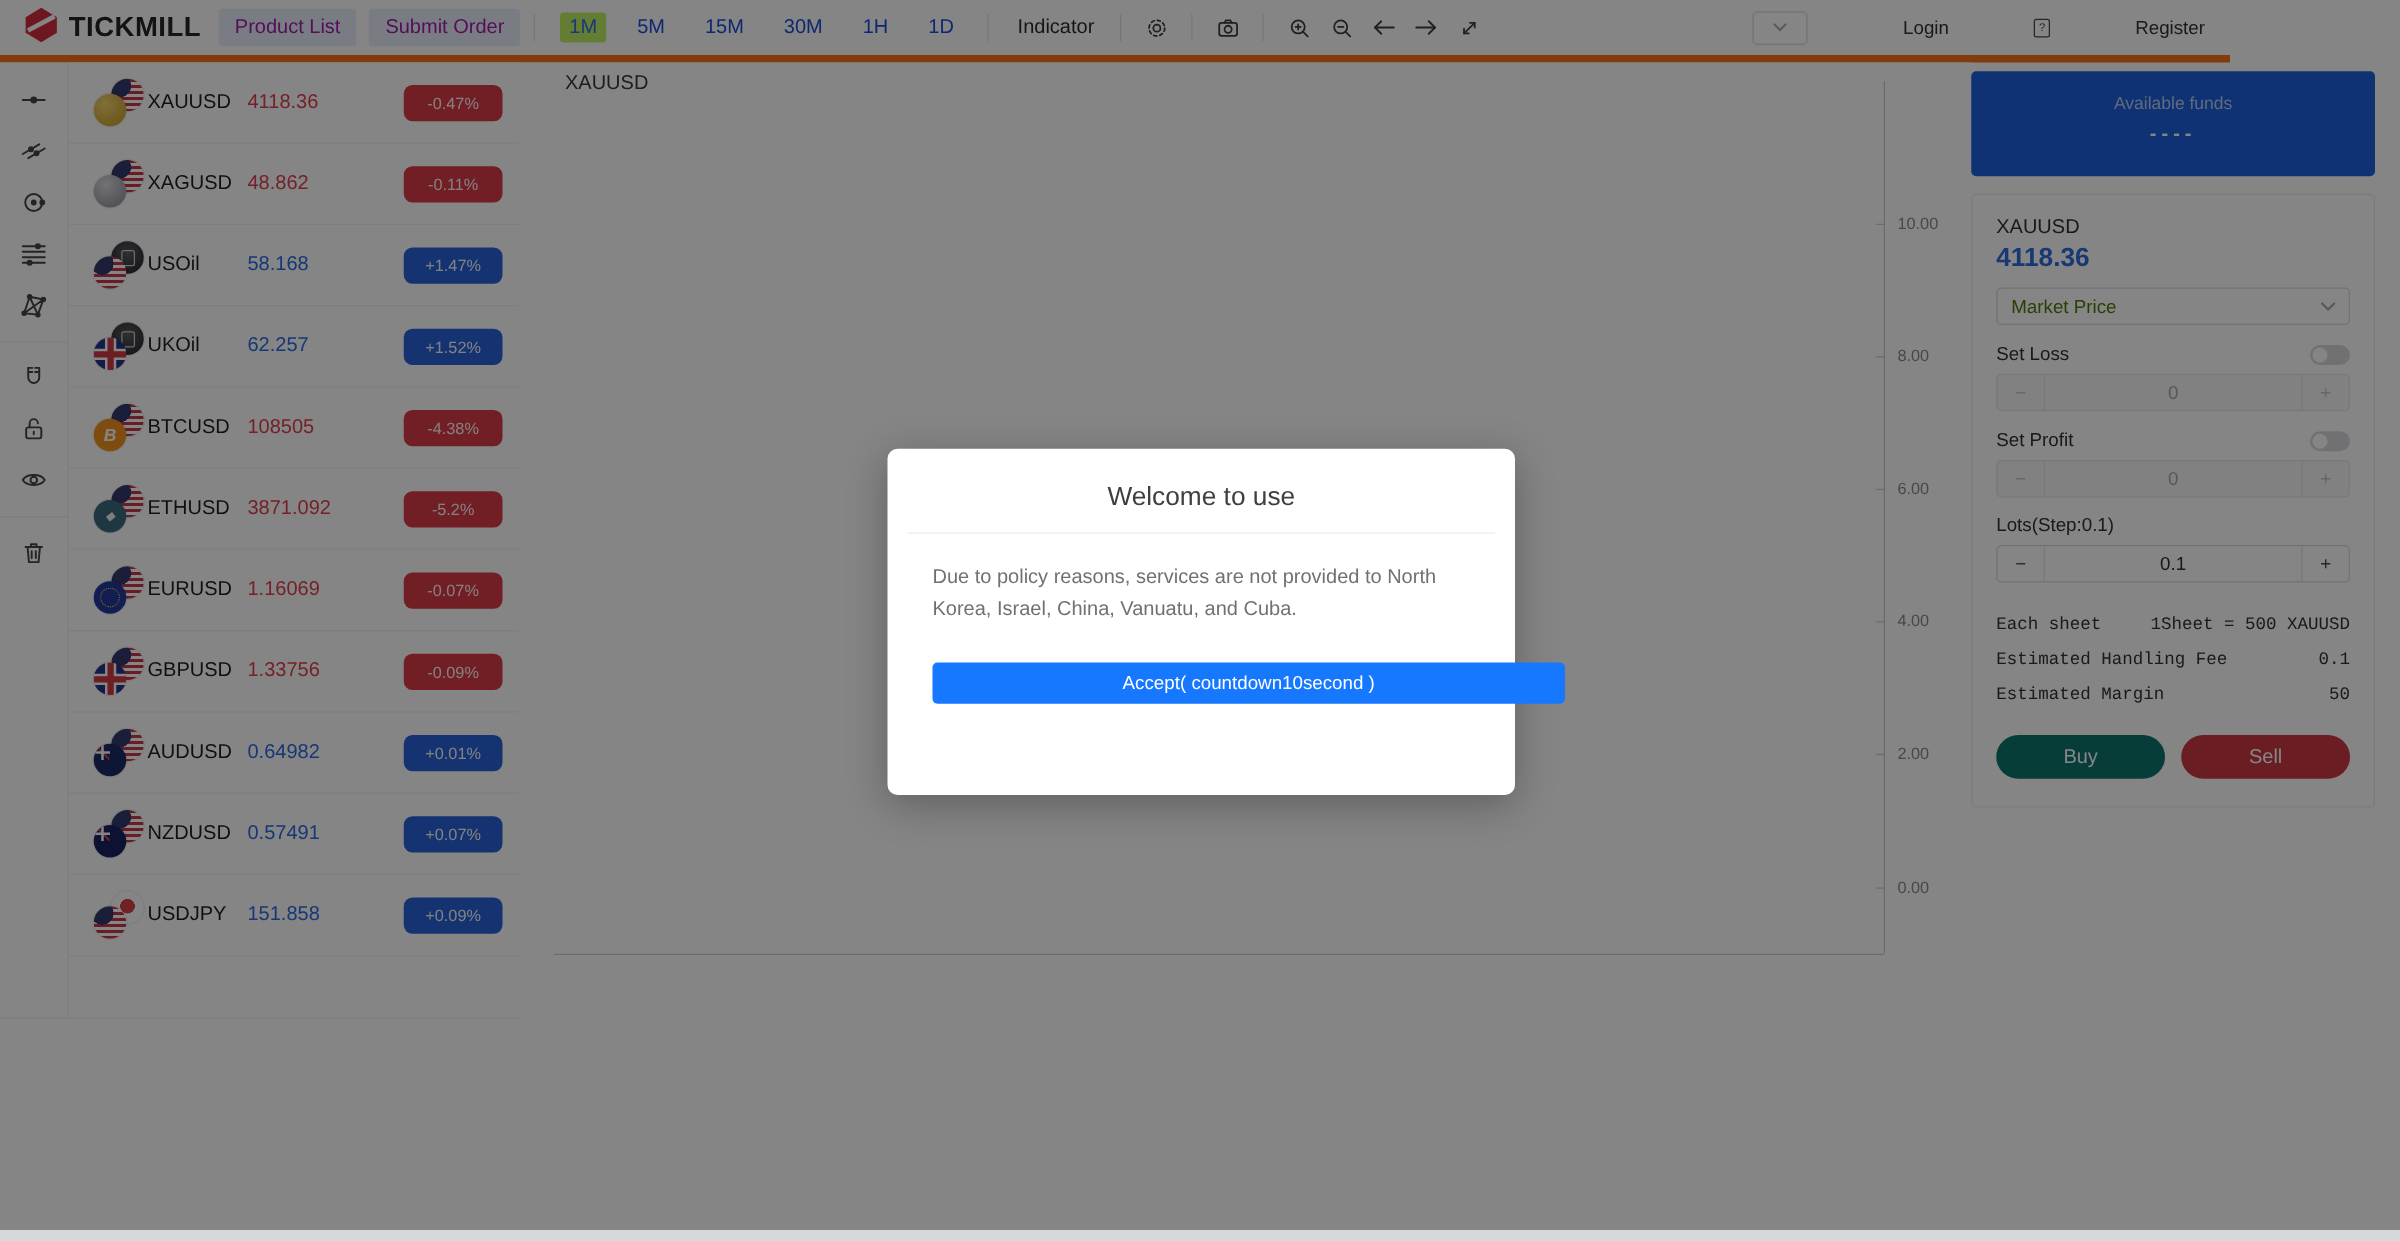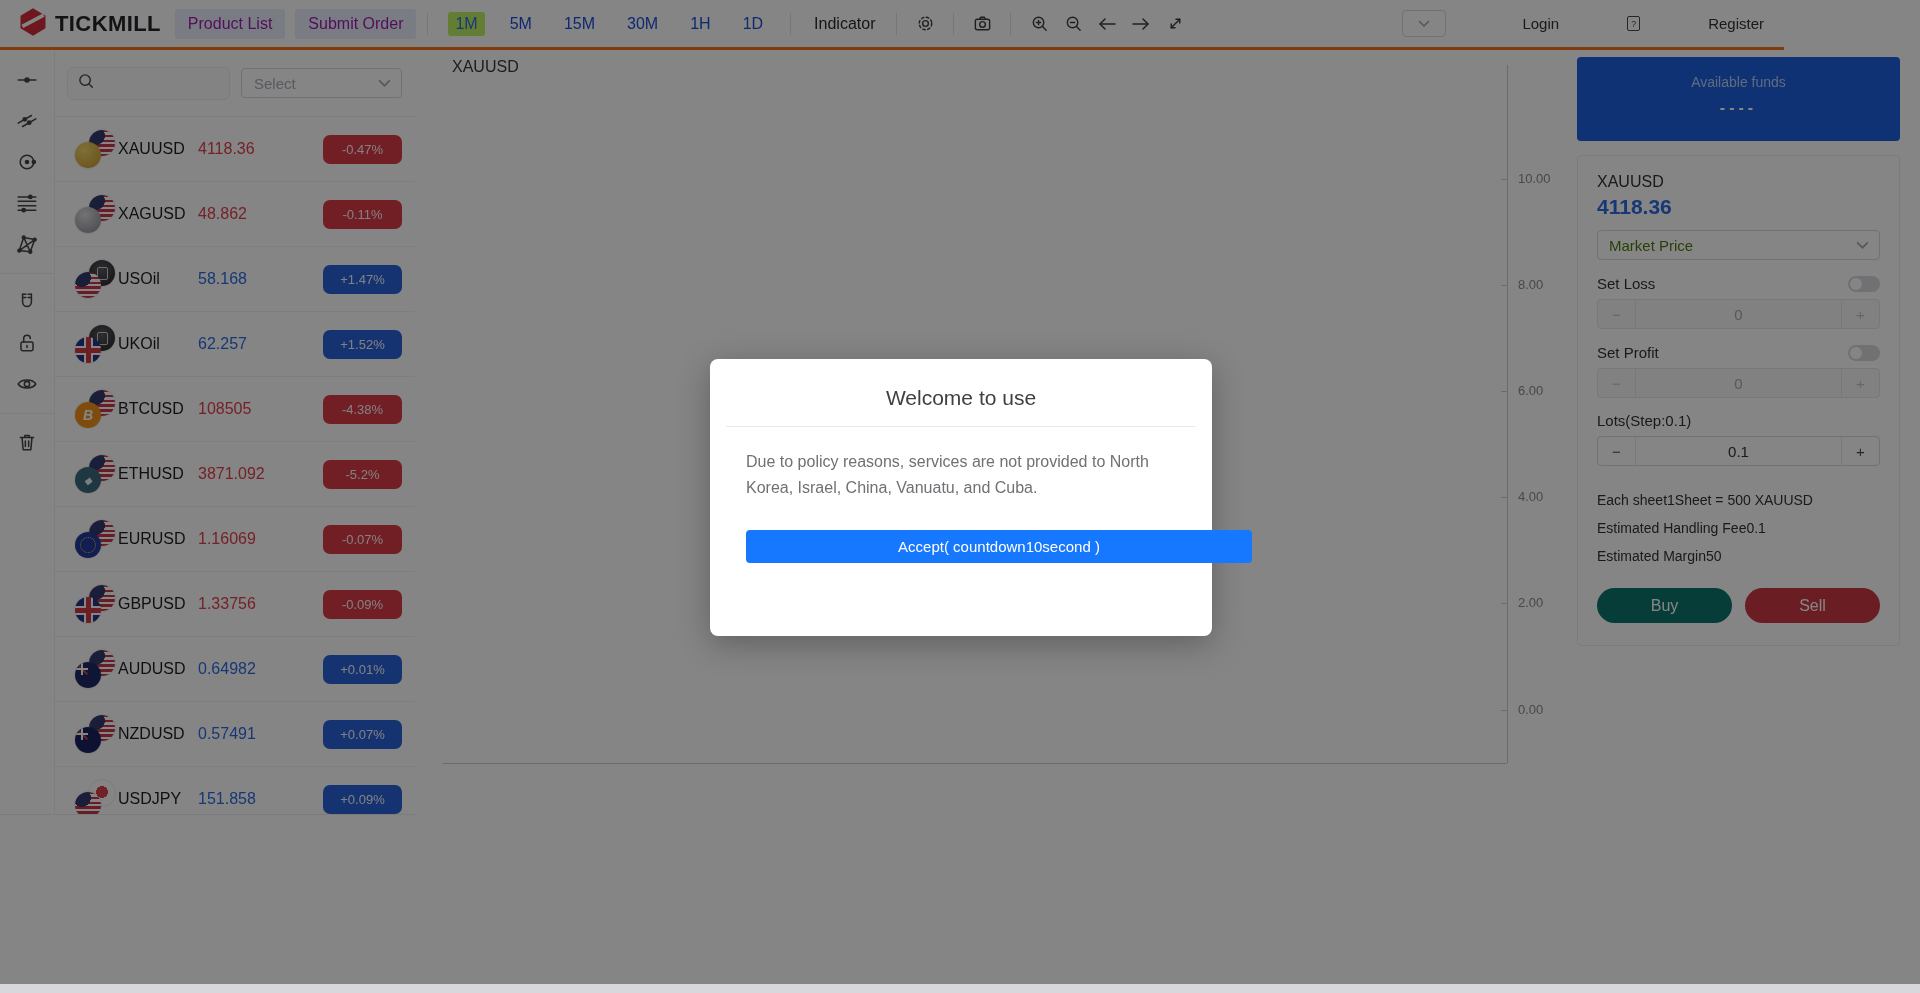--- a/index.html
+++ b/index.html
@@ -3,21 +3,21 @@
 <meta charset="utf-8">
 <style>
   * { margin:0; padding:0; box-sizing:border-box; }
   html,body { width:1920px; height:993px; overflow:hidden; }
   body { font-family:"Liberation Sans", sans-serif; background:#d7d8db; }
   .stage { position:relative; width:1920px; height:993px; }
   .app { position:absolute; left:0; top:0; width:1920px; height:984px; background:#fff; overflow:hidden; }
 
   
   .navbar { position:absolute; left:0; top:0; width:1784px; height:50px; background:#fff;
-            display:flex; align-items:center; padding:0 20px 0 18px; border-bottom:3px solid #f97316; }
+            display:flex; align-items:center; padding:0 20px 0 18px; border-bottom:6px solid #f97316; }
   .brand { display:flex; align-items:center; gap:7px; cursor:pointer; }
   .brand-text { font-size:22px; font-weight:800; letter-spacing:.4px; color:#26262a; }
   .navchip { margin-left:14px; padding:6px 13px; border-radius:3px; background:#e8effb; color:#a21caf;
              font-size:16px; cursor:pointer; white-space:nowrap; }
   .vdiv { width:1px; height:22px; background:#e3e3e6; margin:0 11px; }
   .tf { font-size:16px; color:#1d4ed8; margin:0 9px; padding:3px 7px; border-radius:3px; cursor:pointer; }
   .tf.active { background:#bef264; color:#2f6be4; }
   .indicator { font-size:16px; color:#2b2b2e; margin:0 10px 0 12px; cursor:pointer; }
   .nav-icon { width:34px; height:30px; display:flex; align-items:center; justify-content:center; cursor:pointer; }
   .nav-icon svg { stroke:#3f3f44; fill:none; stroke-width:1.5; stroke-linecap:round; stroke-linejoin:round; }
@@ -105,21 +105,21 @@
   .switch::after { content:""; position:absolute; left:2px; top:2px; width:12px; height:12px; border-radius:50%; background:#fff; }
   .stepper { margin-top:7px; height:30px; border:1px solid #e6e6e8; border-radius:4px; display:flex; background:#f7f7f8; overflow:hidden; }
   .stepper .st-btn { width:38px; display:flex; align-items:center; justify-content:center; font-size:15px; color:#c3c3c8; cursor:pointer; }
   .stepper .st-btn.l { border-right:1px solid #e6e6e8; } .stepper .st-btn.r { border-left:1px solid #e6e6e8; }
   .stepper input { flex:1; border:none; outline:none; background:transparent; text-align:center; font-size:15px; color:#aaaaaf;
                    font-family:"Liberation Sans", sans-serif; }
   .stepper.enabled { background:#fff; border-color:#d9d9d9; }
   .stepper.enabled .st-btn { color:#4a4a4e; } .stepper.enabled .st-btn.l { border-right-color:#e6e6e8; }
   .stepper.enabled input { color:#333; }
   .lots-label { margin-top:14px; font-size:15px; color:#333; }
-  .inforow { margin-top:12px; display:flex; font-size:14px; color:#333; }
+  .inforow { margin-top:12px; display:flex; justify-content:space-between; font-size:14px; color:#333;font-family:Liberation Mono, monospace; }
   .inforow:first-of-type { margin-top:26px; }
   .btn-row { margin-top:24px; display:flex; gap:13px; }
   .pill { flex:1; height:35px; border:none; border-radius:18px; color:#fff; font-size:16px;
           font-family:"Liberation Sans", sans-serif; cursor:pointer; }
   .buy { background:#0f766e; } .sell { background:#cb3a45; }
 
   
   .overlay { position:absolute; left:0; top:0; width:1920px; height:984px; background:rgba(0,0,0,.48); z-index:50; }
   .modal { position:absolute; left:710px; top:359px; width:502px; height:277px; background:#fff; border-radius:8px;
            z-index:60; box-shadow:0 8px 32px rgba(0,0,0,.28); }
@@ -284,37 +284,20 @@
         <span class="tool">
           <svg width="22" height="22" viewBox="0 0 20 20">
               <path d="M4 6 H16 M8 6 V4 H12 V6"></path>
               <path d="M5.5 6 L6.5 17 H13.5 L14.5 6"></path>
               <path d="M8.5 9 V14 M11.5 9 V14"></path>
             </svg>
         </span>
       </div>
 
       <div class="watchlist">
-        <div class="search-row">
-          <span class="search-box">
-            <span>
-              <svg width="18" height="18" viewBox="0 0 20 20">
-                  <circle cx="9" cy="9" r="5.8"></circle>
-                  <path d="M13.4 13.4 L17 17"></path>
-                </svg>
-            </span>
-            <input type="text" style="">
-          </span>
-          <span class="wl-select chev">
-            <span class="sel-text">Select</span>
-            <svg width="13" height="9" viewBox="0 0 12 8">
-                <path d="M1.5 1.5 L6 6 L10.5 1.5"></path>
-              </svg>
-          </span>
-        </div>
         <div id="wl-rows">
   <div class="row down">
     <span class="pair">
       <i class="c top ic-us"></i>
       <i class="c bottom ic-gold"></i>
     </span>
     <span class="sym">XAUUSD</span>
     <span class="price">4118.36</span>
     <span class="badge down">-0.47%</span>
   </div>

